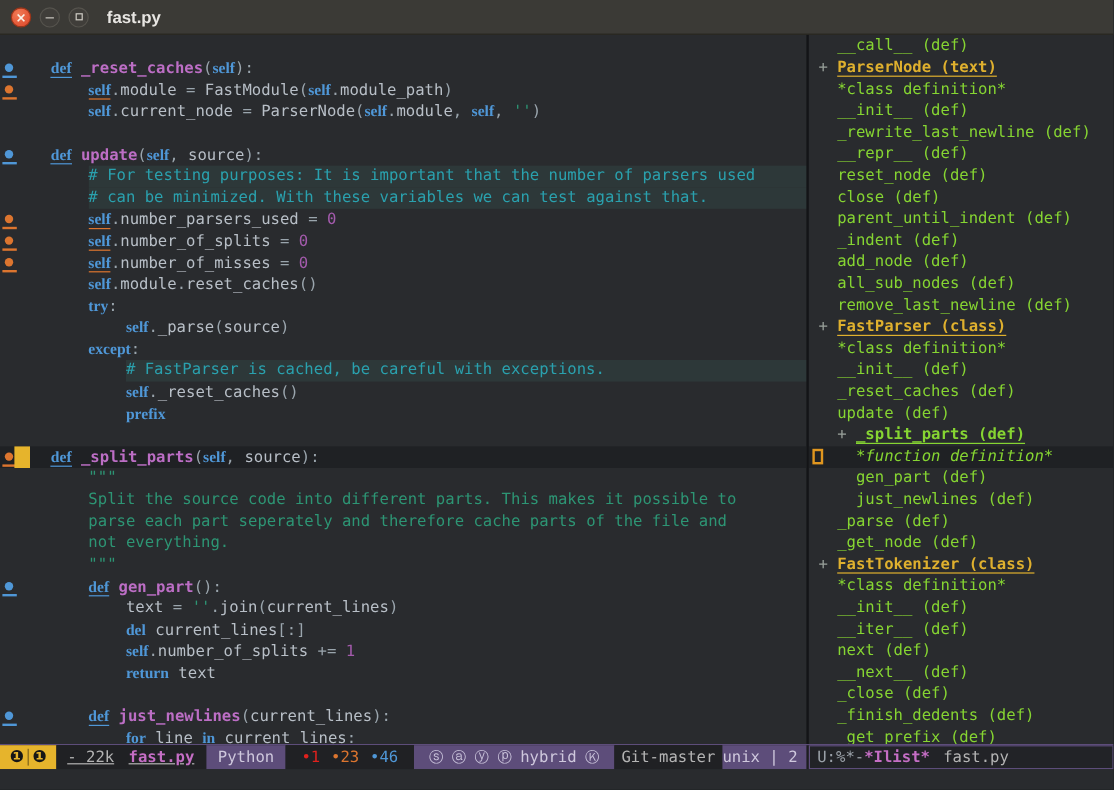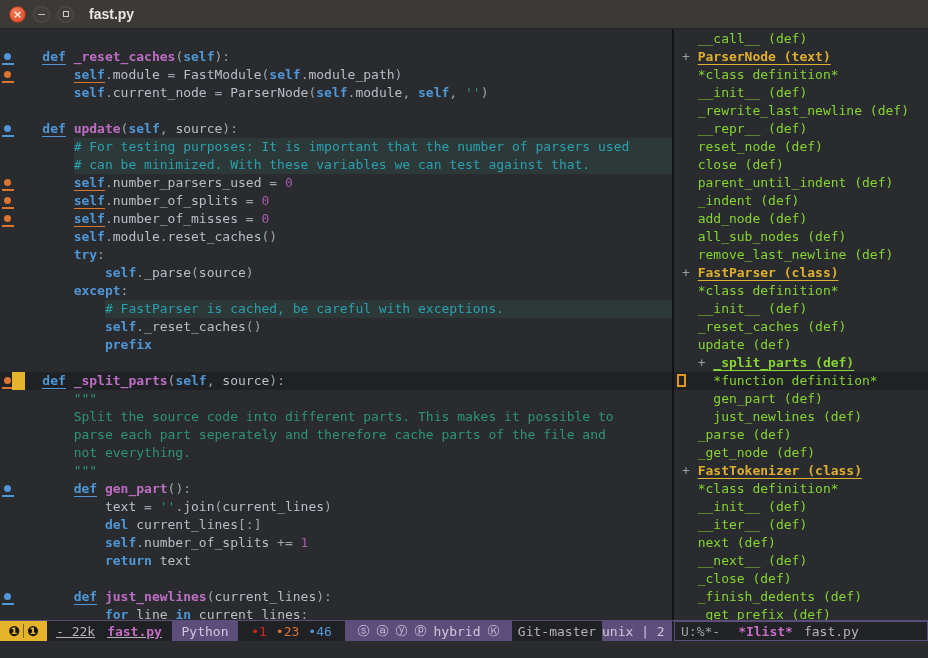--- a/index.html
+++ b/index.html
@@ -30,42 +30,42 @@
   
   .content{position:absolute;top:29px;left:0;width:928px;height:591px;display:flex;overflow:hidden;}
   .code-window{position:relative;width:672px;height:100%;padding-top:19px;overflow:hidden;}
   .vdivider{width:2px;height:100%;background:var(--divider);}
   .sidebar{position:relative;flex:1;height:100%;padding-top:1px;overflow:hidden;}
 
   .crow{position:relative;height:18px;line-height:18px;white-space:pre;}
   .crow.hl{background:var(--hl);}
   .ltext{position:absolute;left:11px;top:0;white-space:pre;color:var(--fg);}
   .band{position:absolute;top:0;height:18px;right:0;background:var(--comment_bg);}
-  .tok-k{color:var(--keyword);font-weight:bold;}
+  .tok-k{color:var(--keyword);font-weight:bold;font-family:Liberation Serif, serif;}
   .tok-f{color:var(--func);font-weight:bold;}
   .tok-v{color:var(--fg);}
   .tok-w{color:var(--fg);}
   .tok-p{color:var(--punct);}
   .tok-s{color:var(--string);}
   .tok-n{color:var(--number);}
   .tok-c{color:var(--comment);position:relative;}
   .tok-d{color:var(--doc);}
   .ul-b{border-bottom:1px solid var(--info);}
   .ul-o{border-bottom:1px solid var(--warn);}
   .fringe-dot{position:absolute;left:4px;top:5px;width:7px;height:7px;border-radius:50%;}
   .fringe-dot.blue{background:var(--info);}
   .fringe-dot.orange{background:var(--warn);}
   .fringe-bar{position:absolute;left:2px;top:15px;width:12px;height:2px;}
   .fringe-bar.blue{background:var(--info);}
   .fringe-bar.orange{background:var(--warn);}
   .fringe-block{position:absolute;left:12px;top:0;width:13px;height:18px;background:var(--yellow);}
 
   
   .srow{position:relative;height:18px;line-height:18px;white-space:pre;padding-left:8px;color:var(--green);}
-  .srow.hl{background:var(--hl);}
+  .srow.hl{background:var(--hl);font-style:italic;}
   .s-prefix{color:#98a09a;}
   .s-def{color:var(--green);text-align:right;}
   .s-class{color:#dfb02e;font-weight:bold;text-decoration:underline;text-underline-offset:3px;}
   .s-active{color:var(--green);font-weight:bold;text-decoration:underline;text-underline-offset:3px;}
   .s-cursor{position:absolute;left:3px;top:2px;width:9px;height:13px;border:2px solid #e0961f;background:transparent;}
 
   
   .modeline{position:absolute;top:620px;left:0;width:928px;height:21px;background:var(--ml_dark);
     border-top:1px solid var(--purple);display:flex;align-items:stretch;color:var(--ml_text);font-size:13px;}
   .seg{display:flex;align-items:center;white-space:pre;}
@@ -77,21 +77,21 @@
   .seg-buffer .bname{color:var(--pink);font-weight:bold;margin-left:12px;}
   .seg-mode{width:66px;justify-content:center;}
   .seg-flycheck{width:107px;justify-content:center;background:#202124;gap:9px;}
   .fc-err{color:var(--err);} .fc-warn{color:var(--warn);} .fc-info{color:var(--info);}
   .seg-minors{width:167px;justify-content:center;gap:7px;}
   .circled{font-family:"DejaVu Sans",sans-serif;color:#c9c2da;font-size:12px;}
   .seg-git{width:90px;justify-content:center;background:#202124;}
   .seg-enc{width:70px;padding-left:0;}
   .seg-ilist{width:254px;margin-left:2px;background:#222327;border:1px solid var(--purple);padding-left:6px;gap:0;}
   .il-pre{color:#9aa0a8;}
-  .il-name{color:var(--pink);font-weight:bold;margin-left:18px;}
+  .il-name{color:var(--pink);font-weight:bold;}
   .il-file{color:var(--ml_text);margin-left:11px;}
 
   .echo{position:absolute;top:641px;left:0;width:928px;height:17px;background:var(--bg);}
 </style>
 </head>
 <body>
 
 <div class="screen">
 
   <div class="titlebar">

